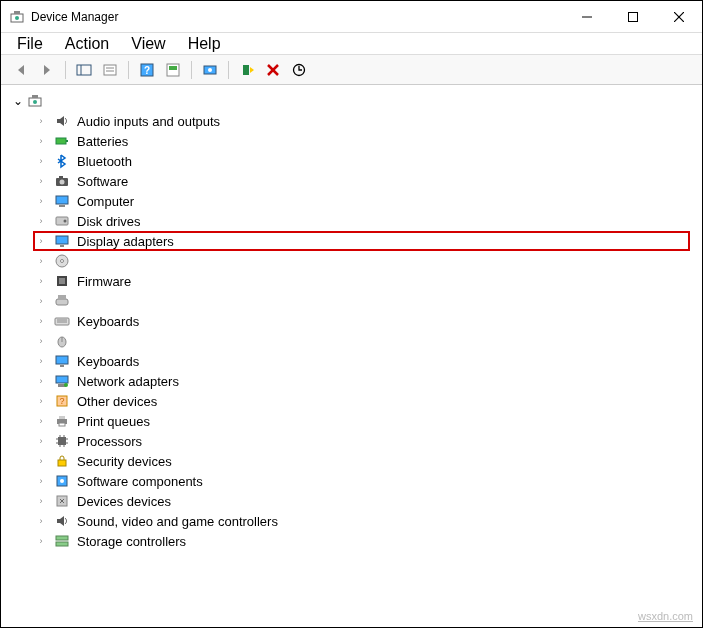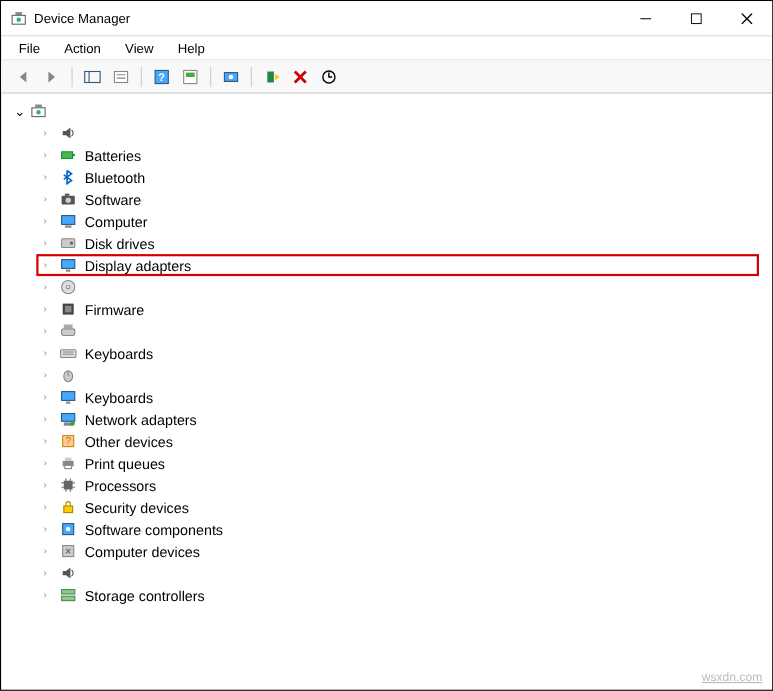--- a/index.html
+++ b/index.html
@@ -31,21 +31,21 @@
       font-size: 11px;
     }
     .menubar {
       display: flex;
       gap: 2px;
       padding: 2px 6px;
       border-bottom: 1px solid #ddd;
       height: 22px;
       align-items: center;
     }
-    .menubar span { padding: 2px 10px; font-size: 12px; }
+    .menubar span { padding: 2px 10px; font-size: 16px; }
     .toolbar {
       display: flex;
       align-items: center;
       gap: 2px;
       padding: 4px 8px;
       border-bottom: 1px solid #ccc;
       height: 30px;
       background: #f8f8f8;
     }
     .toolbar .tb-btn {
@@ -205,20 +205,21 @@
   </div>
   <div class="children" id="tree-children">
       <div class="node">
         <span class="chevron">›</span>
         <span class="icon">
           <svg width="16" height="16">
             <path d="M3 6h3l4-3v10l-4-3H3z" fill="#555"></path>
             <path d="M11 5c2 2 2 4 0 6" fill="none" stroke="#555"></path>
           </svg>
         </span>
+        <span class="label">Audio inputs and outputs</span>
       </div>
       <div class="node">
         <span class="chevron">›</span>
         <span class="icon">
           <svg width="16" height="16">
             <rect x="2" y="5" width="10" height="6" fill="#4b4" stroke="#284"></rect>
             <rect x="12" y="7" width="2" height="2" fill="#284"></rect>
           </svg>
         </span>
         <span class="label">Batteries</span>
@@ -401,30 +402,31 @@
         <span class="label">Software components</span>
       </div>
       <div class="node">
         <span class="chevron">›</span>
         <span class="icon">
           <svg width="16" height="16">
             <rect x="3" y="3" width="10" height="10" fill="#ccc" stroke="#888"></rect>
             <path d="M6 6l4 4M10 6l-4 4" stroke="#666"></path>
           </svg>
         </span>
-        <span class="label">Computer devices</span>
+        <span class="label">Devices devices</span>
       </div>
       <div class="node">
         <span class="chevron">›</span>
         <span class="icon">
           <svg width="16" height="16">
             <path d="M3 6h3l4-3v10l-4-3H3z" fill="#555"></path>
             <path d="M11 5c2 2 2 4 0 6" fill="none" stroke="#555"></path>
           </svg>
         </span>
+        <span class="label">Sound, video and game controllers</span>
       </div>
       <div class="node">
         <span class="chevron">›</span>
         <span class="icon">
           <svg width="16" height="16">
             <rect x="2" y="3" width="12" height="4" fill="#8c8" stroke="#585"></rect>
             <rect x="2" y="9" width="12" height="4" fill="#8c8" stroke="#585"></rect>
           </svg>
         </span>
         <span class="label">Storage controllers</span>

